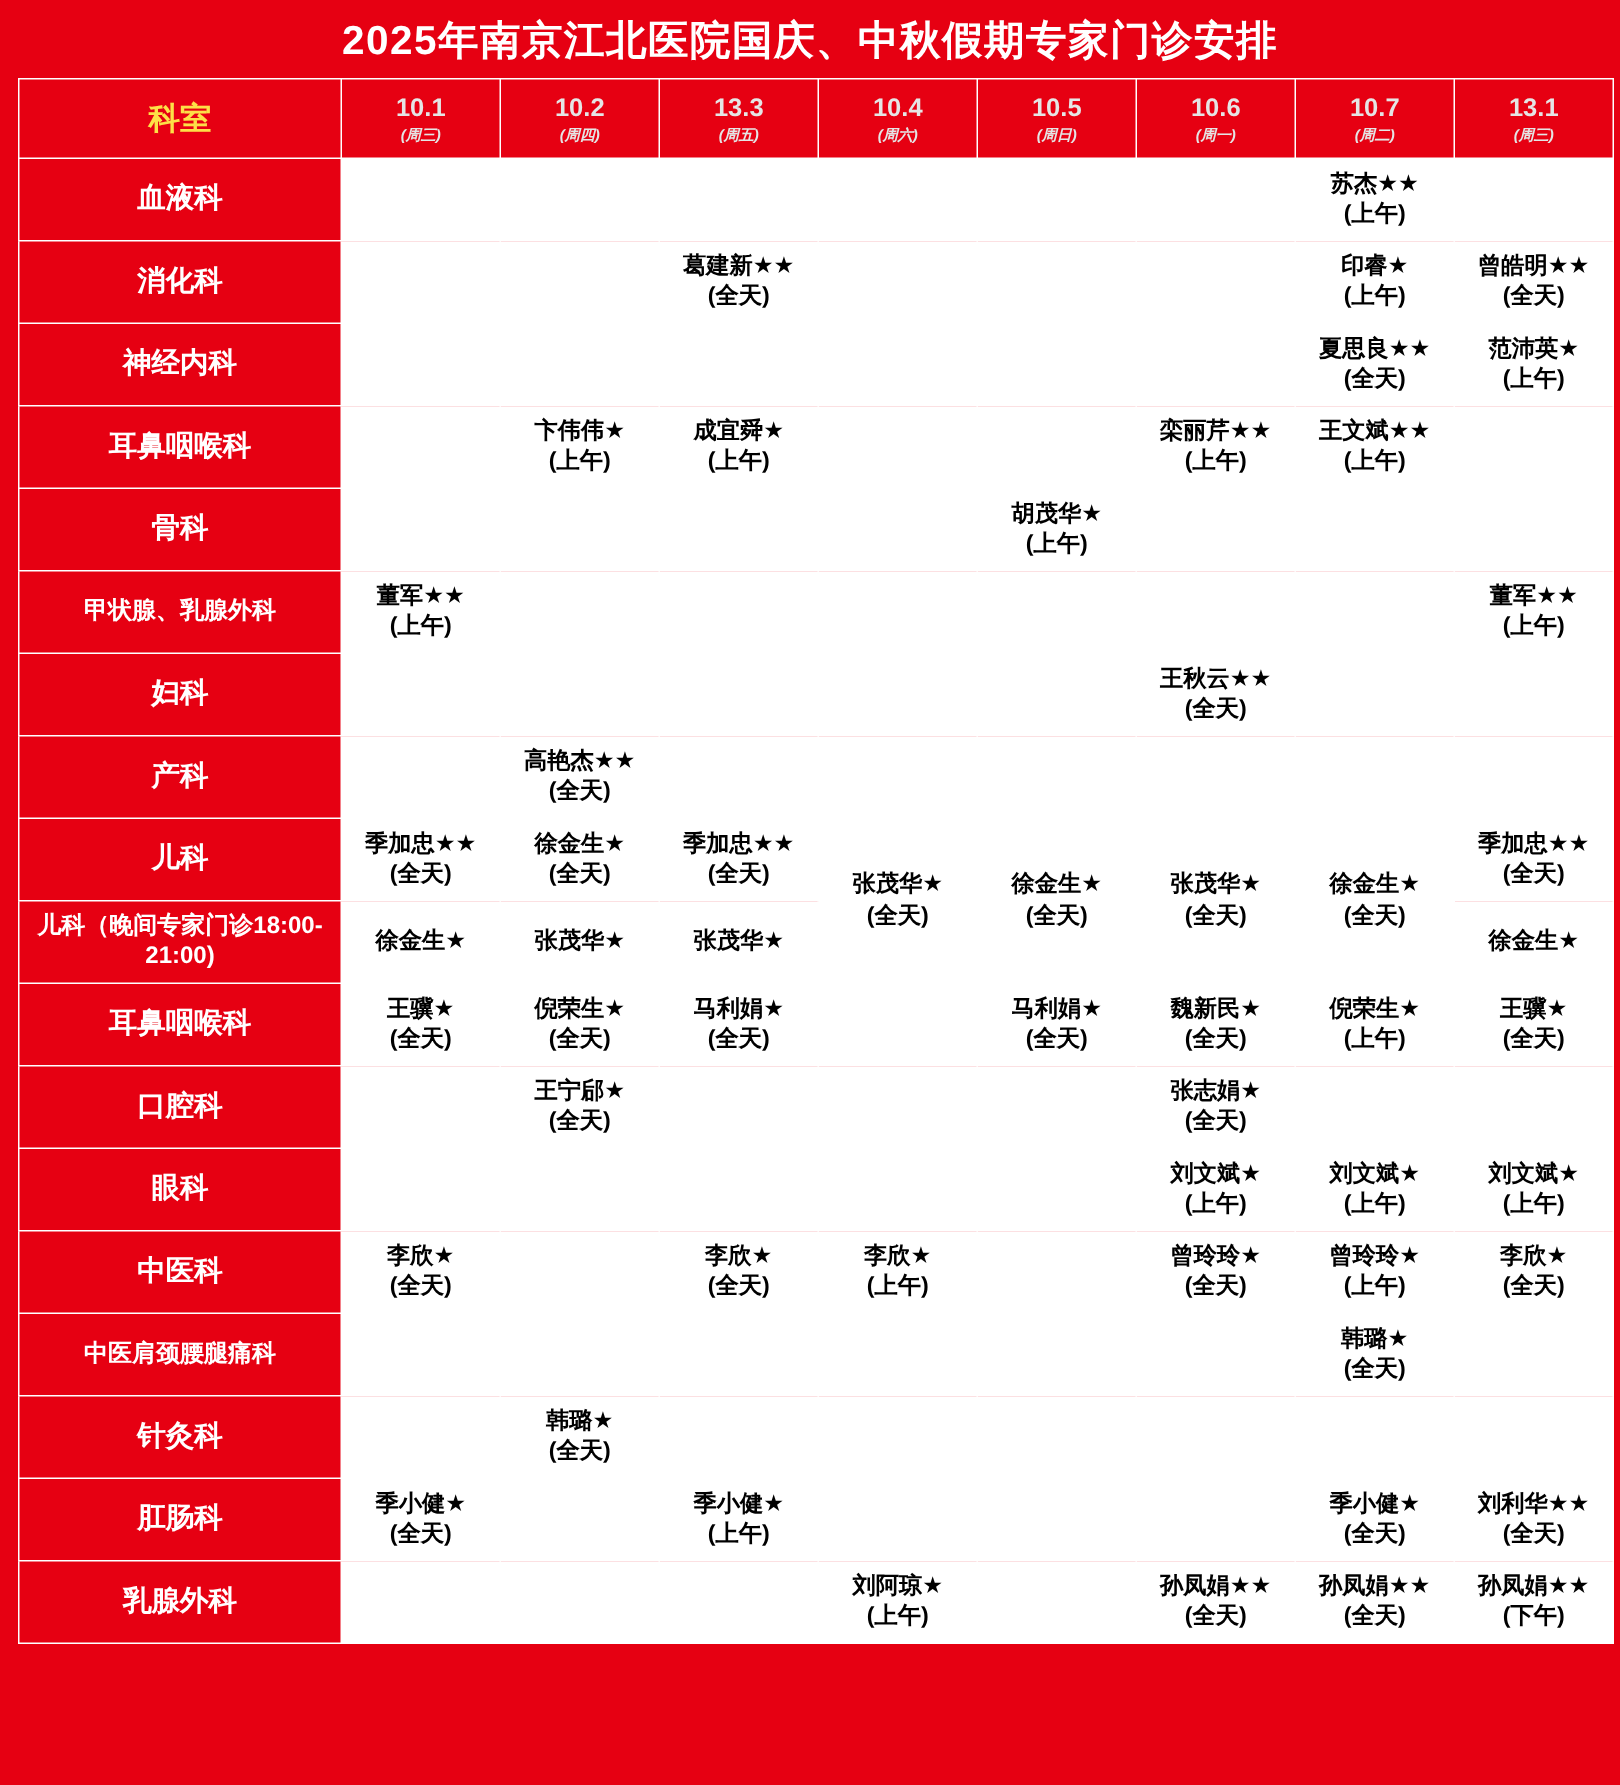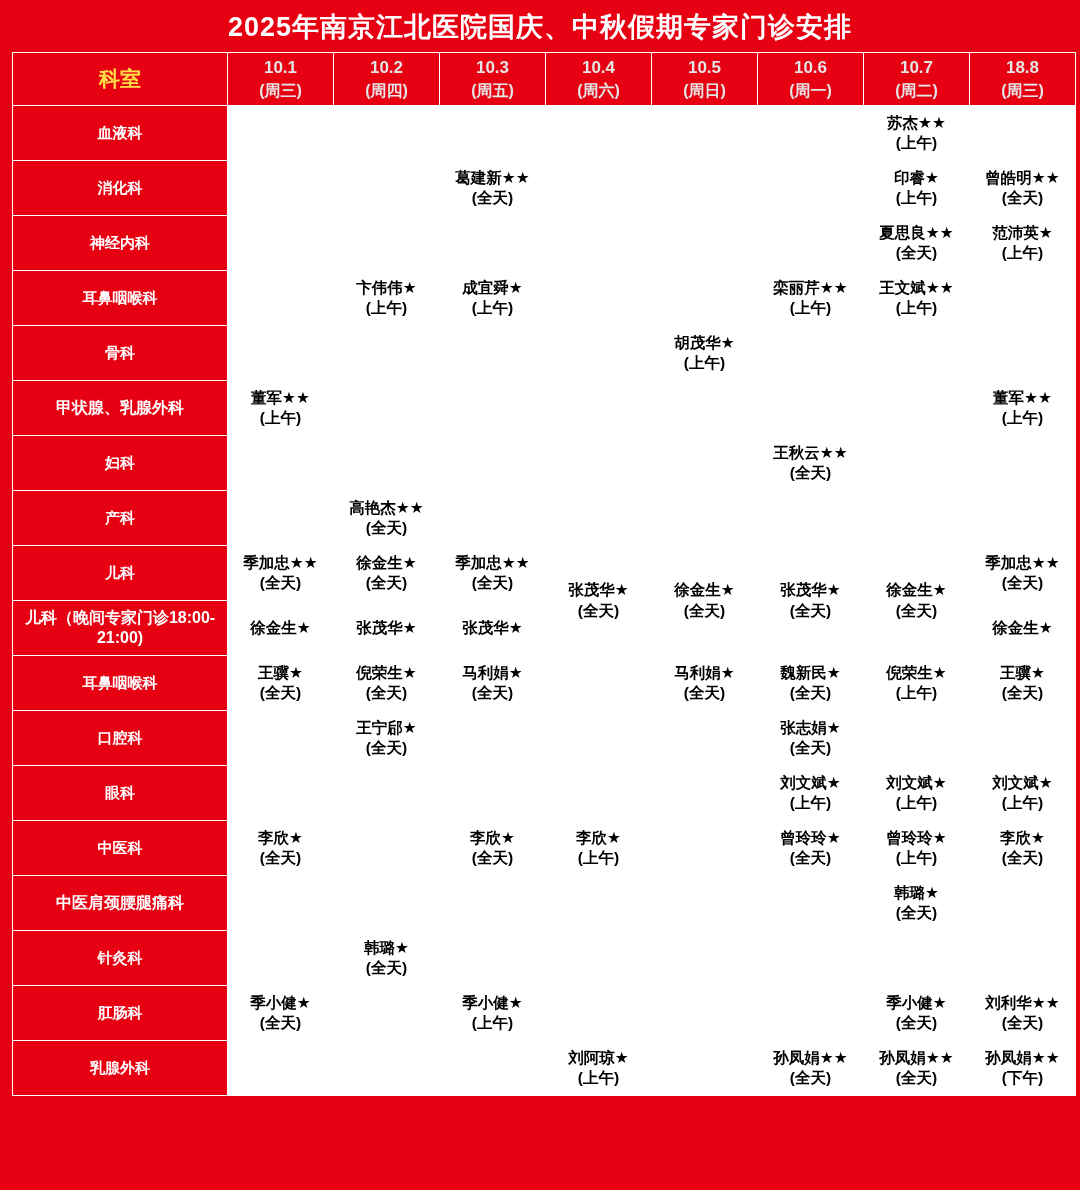--- a/index.html
+++ b/index.html
@@ -56,26 +56,26 @@
   th.date-head {
     background: #e60012;
     color: #e5e5e5;
     font-weight: bold;
     font-size: 16px;
     line-height: 1.35;
     height: 52px;
     width: 105px;
   }
   th.date-head .d1 { display: block; font-size: 17px; }
-  th.date-head .d2 { display: block; font-size: 16px; }
+  th.date-head .d2 { display: block; font-size: 10px; font-style: italic; }
   td.dept {
     background: #e60012;
     color: #ffffff;
     font-weight: bold;
-    font-size: 15px;
+    font-size: 19px;
     line-height: 1.25;
     padding: 4px 2px;
   }
   td.dept.smaller {
     font-size: 16px;
     text-align: center;
   }
   td.cell {
     background: #ffffff;
     color: #000000;
@@ -109,41 +109,41 @@
         <th class="dept-head">科室</th>
         <th class="date-head">
           <span class="d1">10.1</span>
           <span class="d2">(周三)</span>
         </th>
         <th class="date-head">
           <span class="d1">10.2</span>
           <span class="d2">(周四)</span>
         </th>
         <th class="date-head">
-          <span class="d1">10.3</span>
+          <span class="d1">13.3</span>
           <span class="d2">(周五)</span>
         </th>
         <th class="date-head">
           <span class="d1">10.4</span>
           <span class="d2">(周六)</span>
         </th>
         <th class="date-head">
           <span class="d1">10.5</span>
           <span class="d2">(周日)</span>
         </th>
         <th class="date-head">
           <span class="d1">10.6</span>
           <span class="d2">(周一)</span>
         </th>
         <th class="date-head">
           <span class="d1">10.7</span>
           <span class="d2">(周二)</span>
         </th>
         <th class="date-head">
-          <span class="d1">18.8</span>
+          <span class="d1">13.1</span>
           <span class="d2">(周三)</span>
         </th>
       </tr>
     </thead>
     <tbody id="schedule-body">
         <tr>
           <td class="dept">血液科</td>
           <td class="cell">
             <span class="nm"></span>
             <span class="tm"></span>

